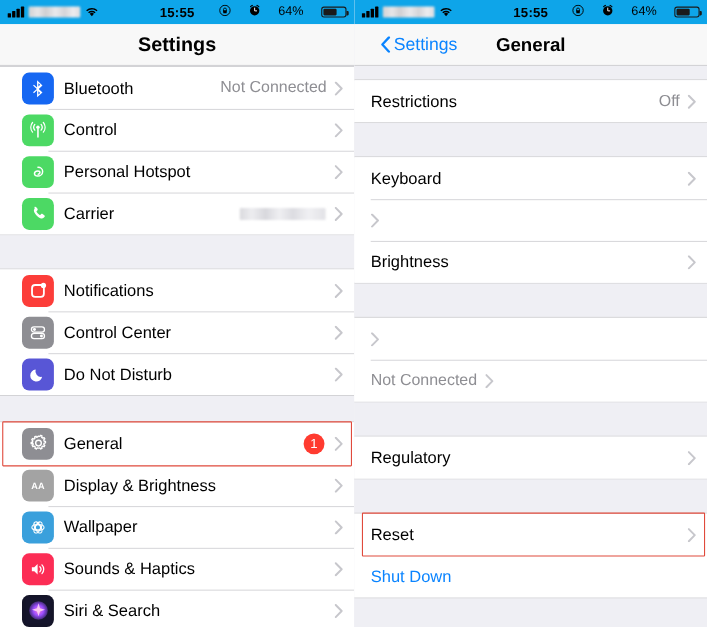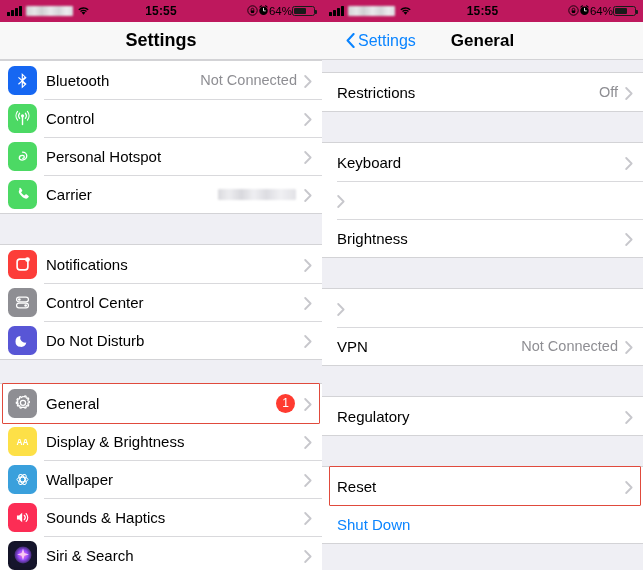--- a/index.html
+++ b/index.html
@@ -9,27 +9,27 @@
     font-family: "Liberation Sans", sans-serif;
     background: #ffffff;
     overflow: hidden;
   }
   .screens { display: flex; width: 643px; height: 570px; }
   .phone { width: 322px; height: 570px; background: #efeff4; position: relative; overflow: hidden; }
   .phone.right { width: 321px; }
 
   
   .statusbar {
-    height: 22px; background: #be185d;
+    height: 22px; background: #0ea5e9;
     display: flex; align-items: center;
     padding: 0 7px; position: relative;
     font-size: 11.5px; color: #000;
   }
   .sb-left { display: flex; align-items: center; gap: 4px; }
-  .sb-right { display: flex; align-items: center; gap: 0; margin-left: auto; }
+  .sb-right { display: flex; align-items: center; gap: 16px; margin-left: auto; }
   .sb-center {
     position: absolute; left: 0; right: 0; text-align: center;
     font-size: 12px; font-weight: bold; letter-spacing: .2px;
     pointer-events: none;
   }
   .bars { display: flex; align-items: flex-end; gap: 1.5px; height: 10px; }
   .bars i { width: 2.5px; background: #000; display: block; border-radius: .5px; }
   .bars i:nth-child(1) { height: 4px; }
   .bars i:nth-child(2) { height: 6px; }
   .bars i:nth-child(3) { height: 8px; }
@@ -60,21 +60,21 @@
 
   
   .scroll { height: calc(570px - 60px); overflow:hidden; background:#efeff4; }
   .group { background:#fff; border-top:0.5px solid #d3d3d6; border-bottom:0.5px solid #d3d3d6; }
   .gap { height: 30px; background:#efeff4; }
   .gap.sm { height: 23px; }
   .gap.xs { height: 12px; }
 
   .row {
     display:flex; align-items:center;
-    height: 38px; padding-left: 8px; background:#fff;
+    height: 38px; padding-left: 20px; background:#fff;
     position:relative; cursor:pointer;
   }
   .row + .row::before {
     content:""; position:absolute; left:44px; right:0; top:0;
     height:0.5px; background:#d9d9dc;
   }
   .row.noicon { padding-left: 15px; }
   .row.noicon + .row.noicon::before { left:15px; }
   .ico { width:29px; height:29px; border-radius:6.5px; flex:none; margin-right:9px;
          display:flex; align-items:center; justify-content:center; overflow:hidden; }
@@ -257,21 +257,21 @@
               </svg>
           </span>
           <span class="label">General</span>
           <span class="badge">1</span>
           <span class="chev"><svg viewBox="0 0 8 13" width="8" height="13">
                 <path d="M1.2 1 6.6 6.5 1.2 12" fill="none" stroke="#c7c7cc" stroke-width="1.8" stroke-linecap="round" stroke-linejoin="round"></path>
               </svg></span>
         </div>
         <div class="hl" style="left:2px; right:2px; top:-1px; height:41px;"></div>
         <div class="row">
-          <span class="ico" style="background:#fde047">
+          <span class="ico" style="background:#a3a3a3">
             <svg viewBox="0 0 24 24" width="19" height="19">
                 <text x="12" y="16" font-family="Liberation Sans, sans-serif" font-size="10.5" font-weight="bold" fill="#fff" text-anchor="middle">AA</text>
               </svg>
           </span>
           <span class="label">Display &amp; Brightness</span>
           <span class="chev"><svg viewBox="0 0 8 13" width="8" height="13">
                 <path d="M1.2 1 6.6 6.5 1.2 12" fill="none" stroke="#c7c7cc" stroke-width="1.8" stroke-linecap="round" stroke-linejoin="round"></path>
               </svg></span>
         </div>
         <div class="row">
@@ -418,21 +418,20 @@
 
       <div class="gap"></div>
 
       <div class="group">
         <div class="row noicon">
           <span class="chev"><svg viewBox="0 0 8 13" width="8" height="13">
                 <path d="M1.2 1 6.6 6.5 1.2 12" fill="none" stroke="#c7c7cc" stroke-width="1.8" stroke-linecap="round" stroke-linejoin="round"></path>
               </svg></span>
         </div>
         <div class="row noicon">
-          <span class="label">VPN</span>
           <span class="value">Not Connected</span>
           <span class="chev"><svg viewBox="0 0 8 13" width="8" height="13">
                 <path d="M1.2 1 6.6 6.5 1.2 12" fill="none" stroke="#c7c7cc" stroke-width="1.8" stroke-linecap="round" stroke-linejoin="round"></path>
               </svg></span>
         </div>
       </div>
 
       <div class="gap"></div>
 
       <div class="group">

